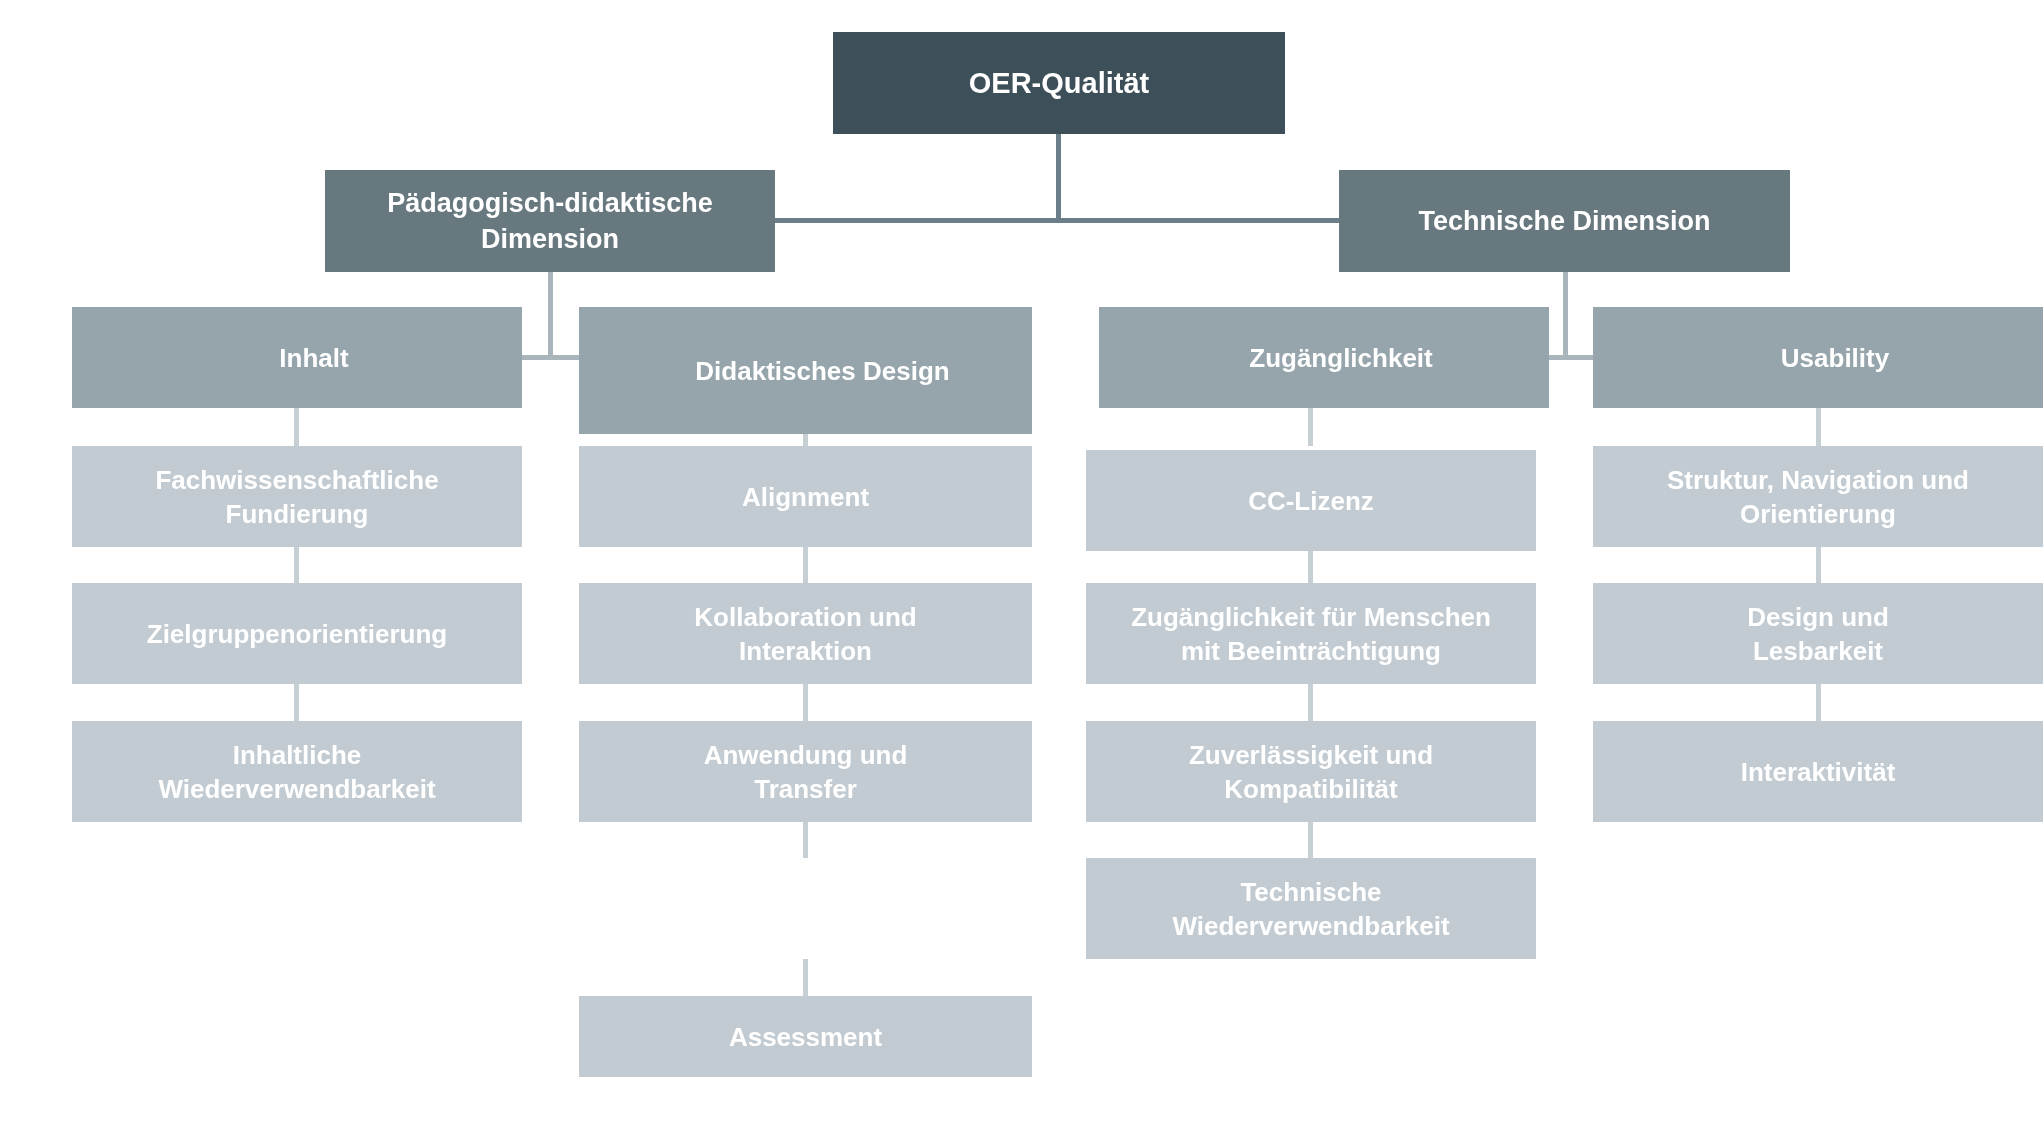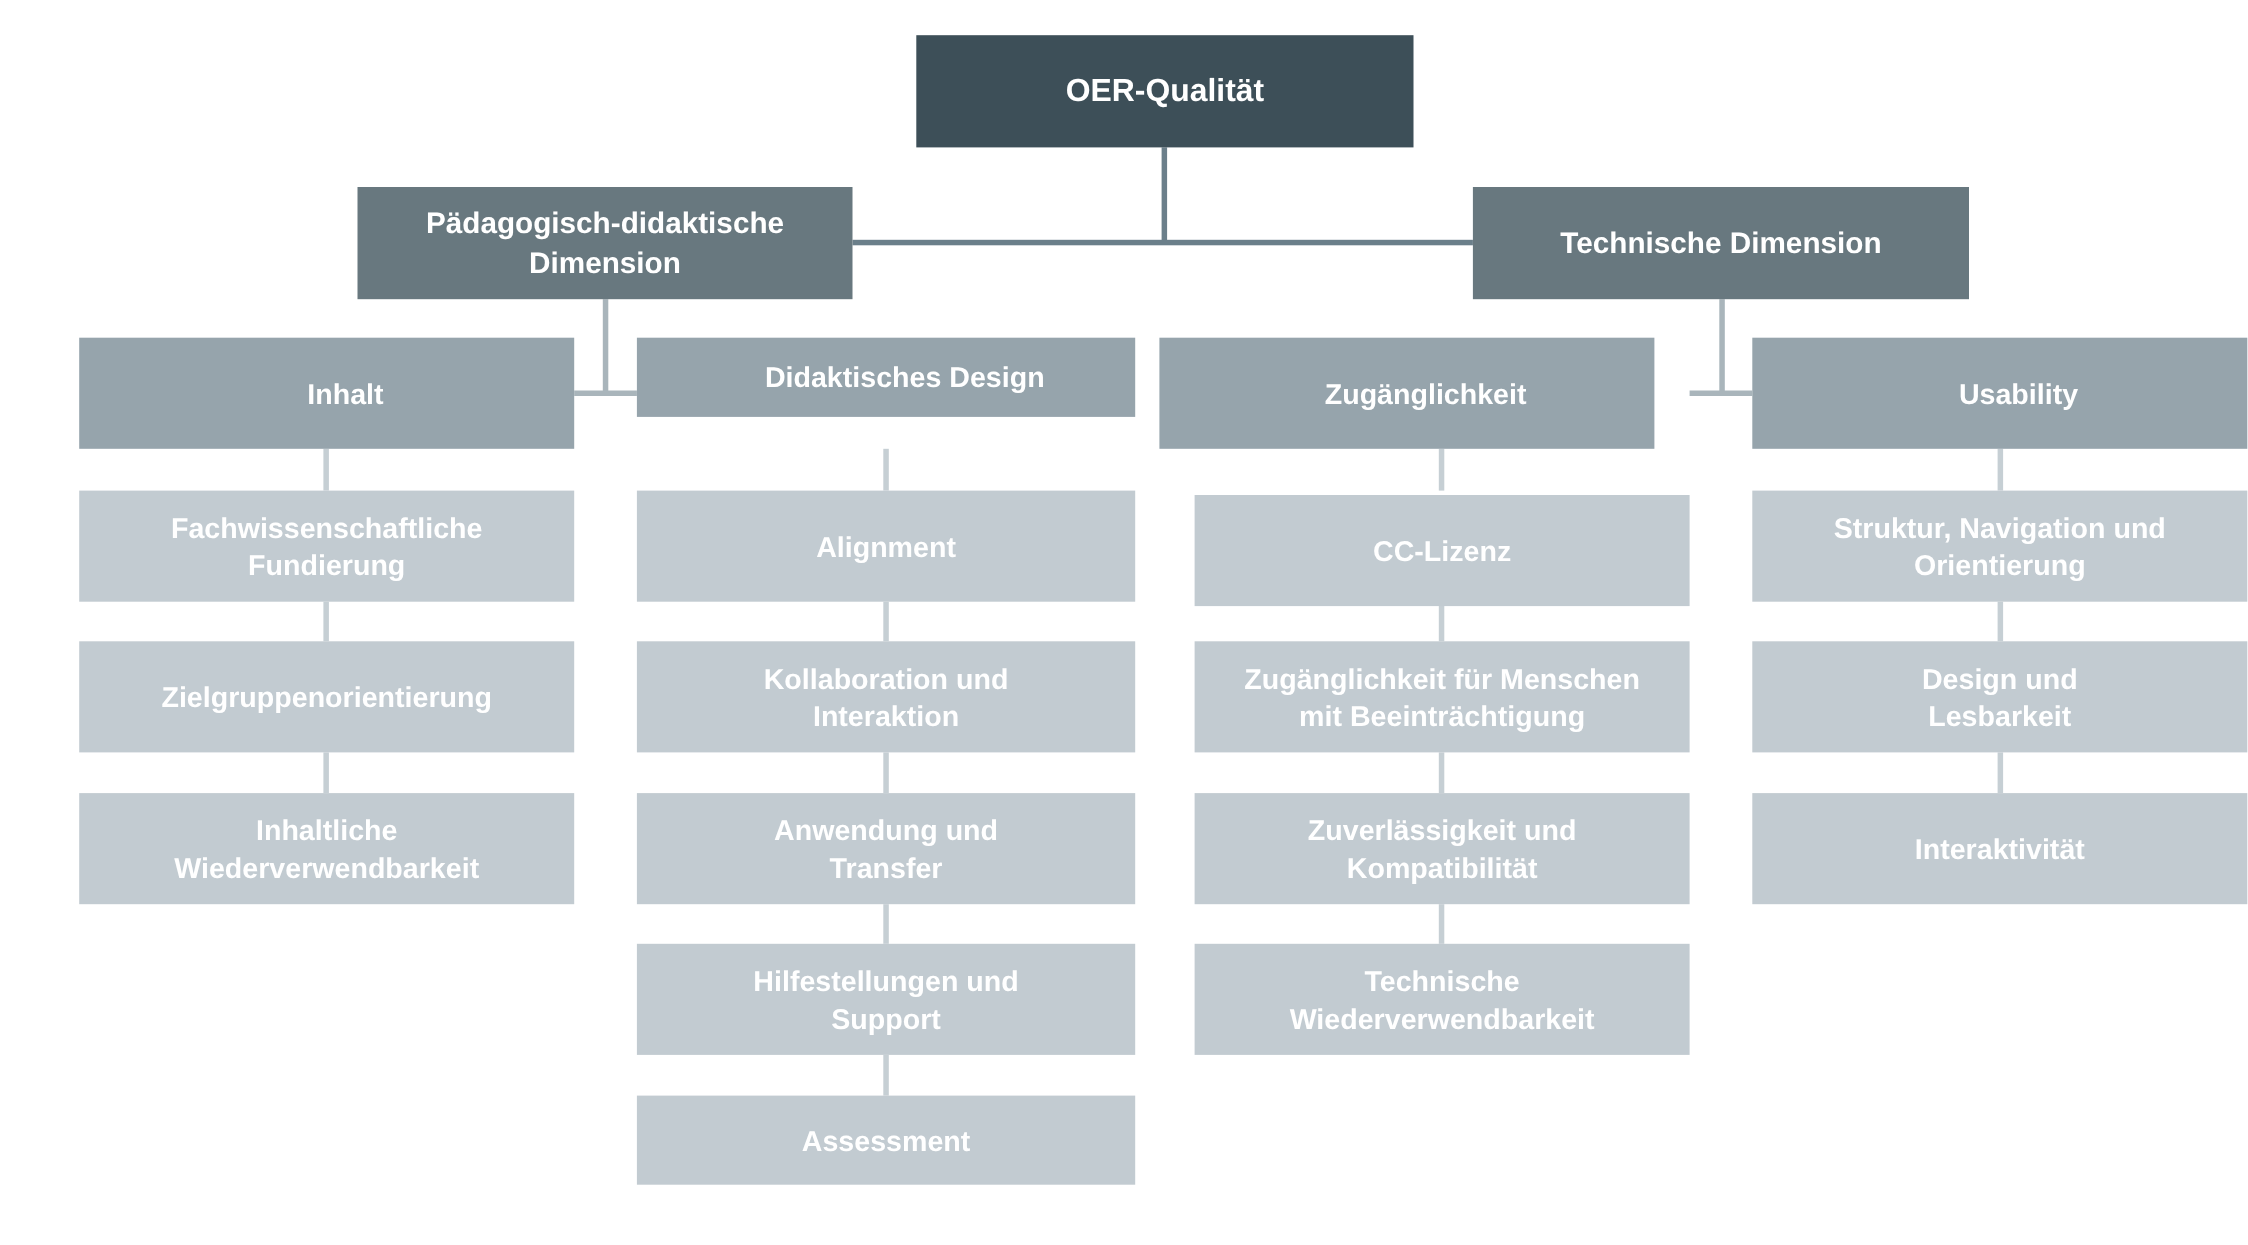--- a/index.html
+++ b/index.html
@@ -68,37 +68,35 @@
   <div class="conn conn-light" style="left:1776px;top:547px;width:5px;height:36px"></div>
   <div class="conn conn-light" style="left:1776px;top:684px;width:5px;height:37px"></div>
 
   <div class="box l1" style="left:793px;top:32px;width:452px;height:102px">OER-Qualität</div>
 
   <div class="box l2" style="left:285px;top:170px;width:450px;height:102px">Pädagogisch-didaktische
 Dimension</div>
   <div class="box l2" style="left:1299px;top:170px;width:451px;height:102px">Technische Dimension</div>
 
   <div class="box l3" style="left:32px;top:307px;width:450px;height:101px">Inhalt</div>
-  <div class="box l3" style="left:539px;top:307px;width:453px;height:72px">Didaktisches Design</div>
-  <div class="box l3" style="left:1014px;top:307px;width:450px;height:101px">Zugänglichkeit</div>
+  <div class="box l3" style="left:539px;top:307px;width:453px;height:127px">Didaktisches Design</div>
+  <div class="box l3" style="left:1059px;top:307px;width:450px;height:101px">Zugänglichkeit</div>
   <div class="box l3" style="left:1553px;top:307px;width:450px;height:101px">Usability</div>
 
   <div class="box l4" style="left:32px;top:446px;width:450px;height:101px">Fachwissenschaftliche
 Fundierung</div>
   <div class="box l4" style="left:32px;top:583px;width:450px;height:101px">Zielgruppenorientierung</div>
   <div class="box l4" style="left:32px;top:721px;width:450px;height:101px">Inhaltliche
 Wiederverwendbarkeit</div>
 
   <div class="box l4" style="left:539px;top:446px;width:453px;height:101px">Alignment</div>
   <div class="box l4" style="left:539px;top:583px;width:453px;height:101px">Kollaboration und
 Interaktion</div>
   <div class="box l4" style="left:539px;top:721px;width:453px;height:101px">Anwendung und
 Transfer</div>
-  <div class="box l4" style="left:539px;top:858px;width:453px;height:101px">Hilfestellungen und
-Support</div>
   <div class="box l4" style="left:539px;top:996px;width:453px;height:81px">Assessment</div>
 
   <div class="box l4" style="left:1046px;top:450px;width:450px;height:101px">CC-Lizenz</div>
   <div class="box l4" style="left:1046px;top:583px;width:450px;height:101px">Zugänglichkeit für Menschen
 mit Beeinträchtigung</div>
   <div class="box l4" style="left:1046px;top:721px;width:450px;height:101px">Zuverlässigkeit und
 Kompatibilität</div>
   <div class="box l4" style="left:1046px;top:858px;width:450px;height:101px">Technische
 Wiederverwendbarkeit</div>
 

